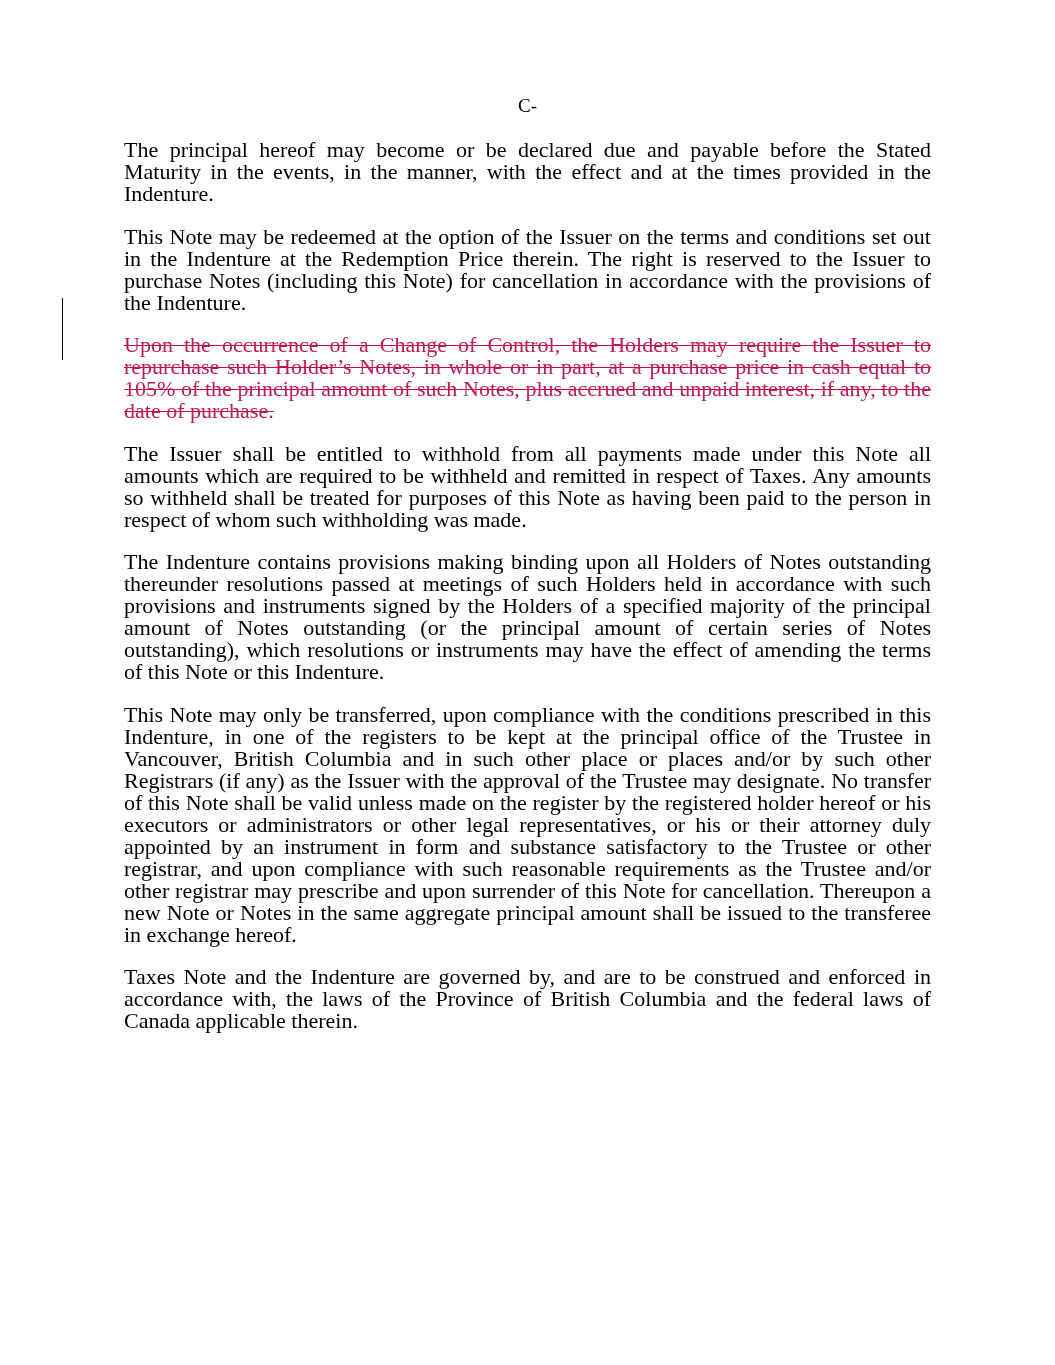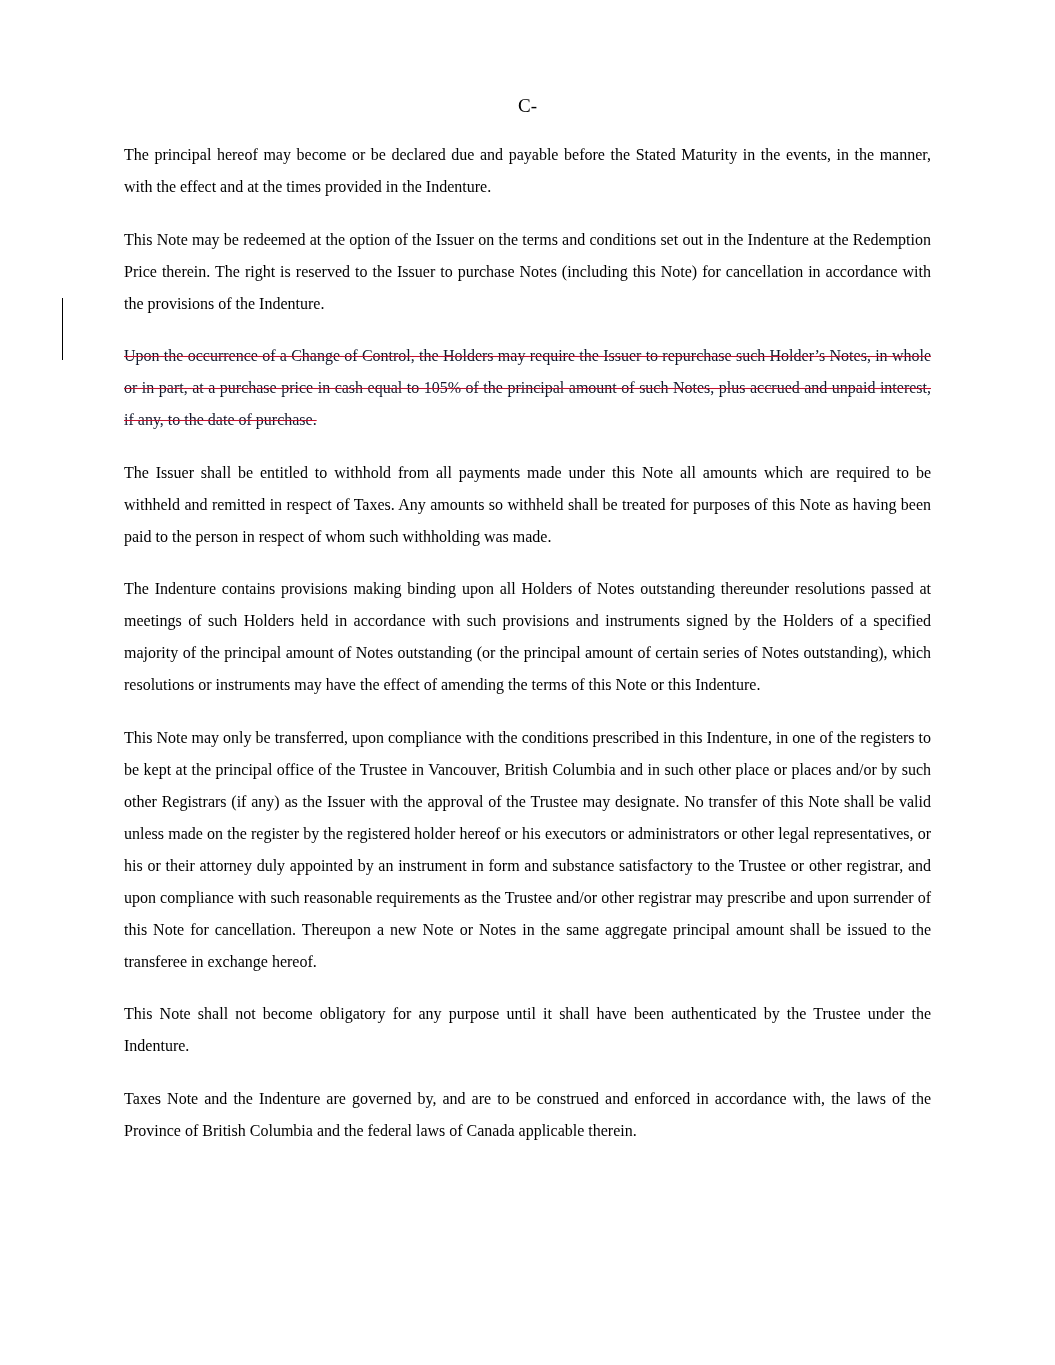--- a/index.html
+++ b/index.html
@@ -24,28 +24,28 @@
       font-size: 19px;
       line-height: 24px;
     }
     .content {
       position: absolute;
       top: 139px;
       left: 124px;
       width: 807px;
     }
     .para {
-      font-size: 16px;
-      line-height: 32px;
+      font-size: 22px;
+      line-height: 22px;
       text-align: justify;
       margin: 0 0 20.5px 0;
       hyphens: none;
     }
     .para.deleted {
-      color: #0f172a;
+      color: #be185d;
       text-decoration: line-through;
       text-decoration-color: #c8102e;
       text-decoration-thickness: 1px;
     }
     .change-bar {
       position: absolute;
       left: 62px;
       top: 298px;
       width: 1px;
       height: 62px;
@@ -59,15 +59,14 @@
 
 <div class="change-bar"></div>
 
 <div class="content">
   <p class="para">The principal hereof may become or be declared due and payable before the Stated Maturity in the events, in the manner, with the effect and at the times provided in the Indenture.</p>
   <p class="para">This Note may be redeemed at the option of the Issuer on the terms and conditions set out in the Indenture at the Redemption Price therein. The right is reserved to the Issuer to purchase Notes (including this Note) for cancellation in accordance with the provisions of the Indenture.</p>
   <p class="para deleted">Upon the occurrence of a Change of Control, the Holders may require the Issuer to repurchase such Holder’s Notes, in whole or in part, at a purchase price in cash equal to 105% of the principal amount of such Notes, plus accrued and unpaid interest, if any, to the date of purchase.</p>
   <p class="para">The Issuer shall be entitled to withhold from all payments made under this Note all amounts which are required to be withheld and remitted in respect of Taxes. Any amounts so withheld shall be treated for purposes of this Note as having been paid to the person in respect of whom such withholding was made.</p>
   <p class="para">The Indenture contains provisions making binding upon all Holders of Notes outstanding thereunder resolutions passed at meetings of such Holders held in accordance with such provisions and instruments signed by the Holders of a specified majority of the principal amount of Notes outstanding (or the principal amount of certain series of Notes outstanding), which resolutions or instruments may have the effect of amending the terms of this Note or this Indenture.</p>
   <p class="para">This Note may only be transferred, upon compliance with the conditions prescribed in this Indenture, in one of the registers to be kept at the principal office of the Trustee in Vancouver, British Columbia and in such other place or places and/or by such other Registrars (if any) as the Issuer with the approval of the Trustee may designate. No transfer of this Note shall be valid unless made on the register by the registered holder hereof or his executors or administrators or other legal representatives, or his or their attorney duly appointed by an instrument in form and substance satisfactory to the Trustee or other registrar, and upon compliance with such reasonable requirements as the Trustee and/or other registrar may prescribe and upon surrender of this Note for cancellation. Thereupon a new Note or Notes in the same aggregate principal amount shall be issued to the transferee in exchange hereof.</p>
-  <p class="para">This Note shall not become obligatory for any purpose until it shall have been authenticated by the Trustee under the Indenture.</p>
   <p class="para">Taxes Note and the Indenture are governed by, and are to be construed and enforced in accordance with, the laws of the Province of British Columbia and the federal laws of Canada applicable therein.</p>
 </div>
 
 </body></html>

